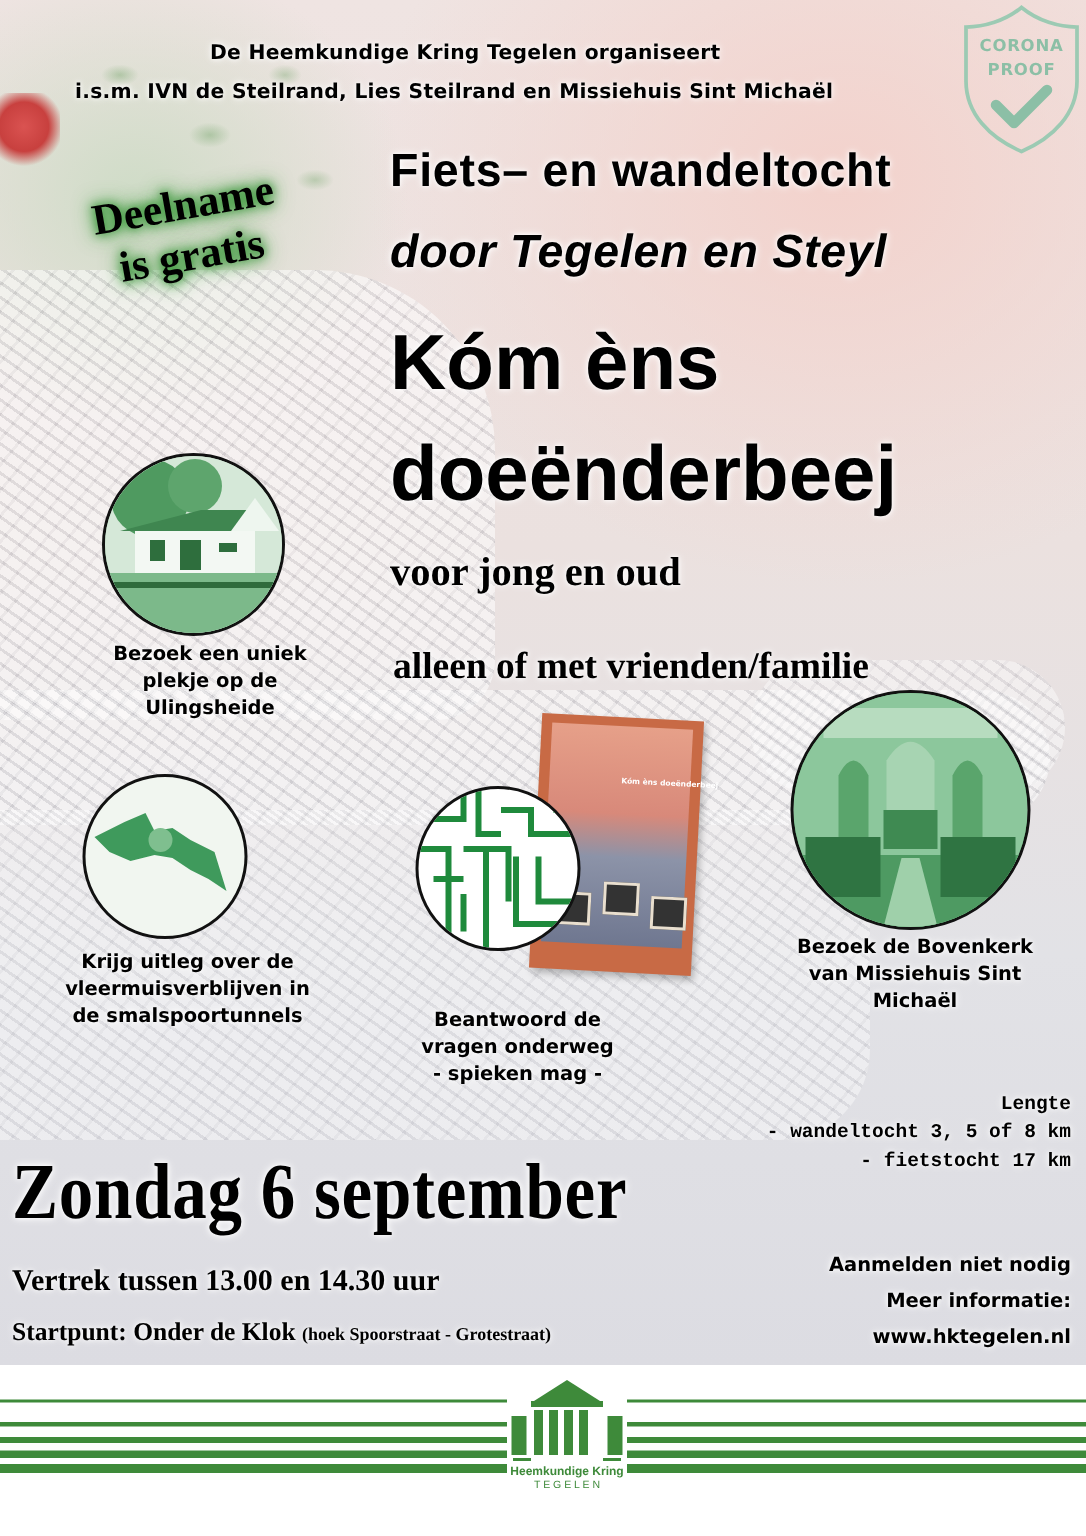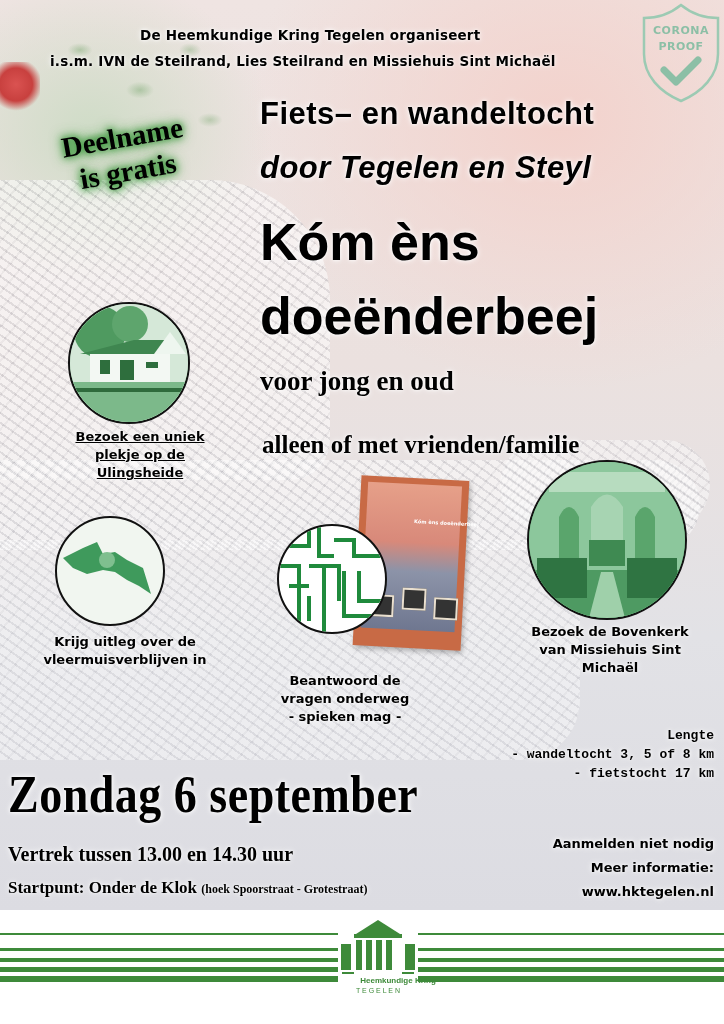--- a/index.html
+++ b/index.html
@@ -73,21 +73,21 @@
   .c-house { left: 68px; top: 302px; width: 118px; height: 118px;
     background:
       linear-gradient(180deg, rgba(255,255,255,0) 0 60%, #6fae7f 60% 100%),
       linear-gradient(180deg, #b8d9bf 0%, #6aa878 100%); }
   .c-bat { left: 55px; top: 516px; width: 106px; height: 106px; background: #f1f6f0; }
   .c-maze { left: 277px; top: 524px; width: 106px; height: 106px; background: #fff; }
   .c-church { left: 527px; top: 460px; width: 156px; height: 156px;
     background: linear-gradient(180deg, #7fbf90 0%, #4f9a63 55%, #3b8650 100%); }
 
   .caption { position: absolute; text-align: center; font-family: "DejaVu Sans", sans-serif; font-weight: bold; font-size: 13px; line-height: 18px; white-space: nowrap; }
-  .cap-house { left: 40px; top: 428px; width: 200px; text-decoration: underline; }
+  .cap-house { left: 40px; top: 428px; width: 200px; }
   .cap-bat { left: 10px; top: 633px; width: 230px; }
   .cap-maze { left: 250px; top: 672px; width: 190px; }
   .cap-church { left: 505px; top: 623px; width: 210px; }
 
   .book {
     position: absolute; left: 357px; top: 478px; width: 108px; height: 170px;
     background: #c86a45; transform: rotate(3deg); box-shadow: 2px 3px 5px rgba(0,0,0,0.25);
   }
   .book-inner { position: absolute; left: 7px; top: 6px; right: 7px; bottom: 18px; background: linear-gradient(180deg, #e6a089 0%, #d8897a 40%, #8c93a8 60%, #6f7790 100%); }
   .book-title { position: absolute; left: 48px; top: 34px; font-size: 5px; color: #fff; font-weight: bold; white-space: nowrap; }
@@ -166,20 +166,21 @@
 
 <div class="circle c-bat">
   <svg width="106" height="106" viewBox="0 0 106 106">
     <path d="M6 40 L26 30 L40 24 L46 36 L58 34 L70 42 L86 50 L94 76 L82 68 L70 62 L58 54 L46 52 L30 56 L16 50 Z" fill="#3f9a5c"></path>
     <circle cx="50" cy="42" r="8" fill="#7fbf8f"></circle>
   </svg>
 </div>
 <div class="caption cap-bat halo">
   <div>Krijg uitleg over de</div>
   <div>vleermuisverblijven in</div>
+  <div>de smalspoortunnels</div>
 </div>
 
 <div class="book">
   <div class="book-inner">
     <div class="book-title">Kóm èns doeënderbeej</div>
     <div class="book-photo" style="left:8px; top:112px;"></div>
     <div class="book-photo" style="left:40px; top:104px;"></div>
     <div class="book-photo" style="left:72px; top:112px;"></div>
   </div>
 </div>
@@ -257,15 +258,15 @@
     <rect x="16" y="16" width="48" height="4" fill="#3e8a3a"></rect>
     <rect x="3" y="26" width="10" height="26" fill="#3e8a3a"></rect>
     <rect x="18" y="22" width="6" height="30" fill="#3e8a3a"></rect>
     <rect x="28" y="22" width="6" height="30" fill="#3e8a3a"></rect>
     <rect x="38" y="22" width="6" height="30" fill="#3e8a3a"></rect>
     <rect x="48" y="22" width="6" height="30" fill="#3e8a3a"></rect>
     <rect x="67" y="26" width="10" height="26" fill="#3e8a3a"></rect>
     <rect x="4" y="54" width="12" height="2" fill="#3e8a3a"></rect>
     <rect x="64" y="54" width="12" height="2" fill="#3e8a3a"></rect>
   </svg>
-  <div class="logo-text" style="top:58px; font-size:8px; font-weight:bold;margin-left:20px;">Heemkundige Kring</div>
+  <div class="logo-text" style="top:58px; font-size:8px; font-weight:bold;">Heemkundige Kring</div>
   <div class="logo-text" style="top:69px; font-size:7px;">T E G E L E N</div>
 </div>
 
 </body></html>

